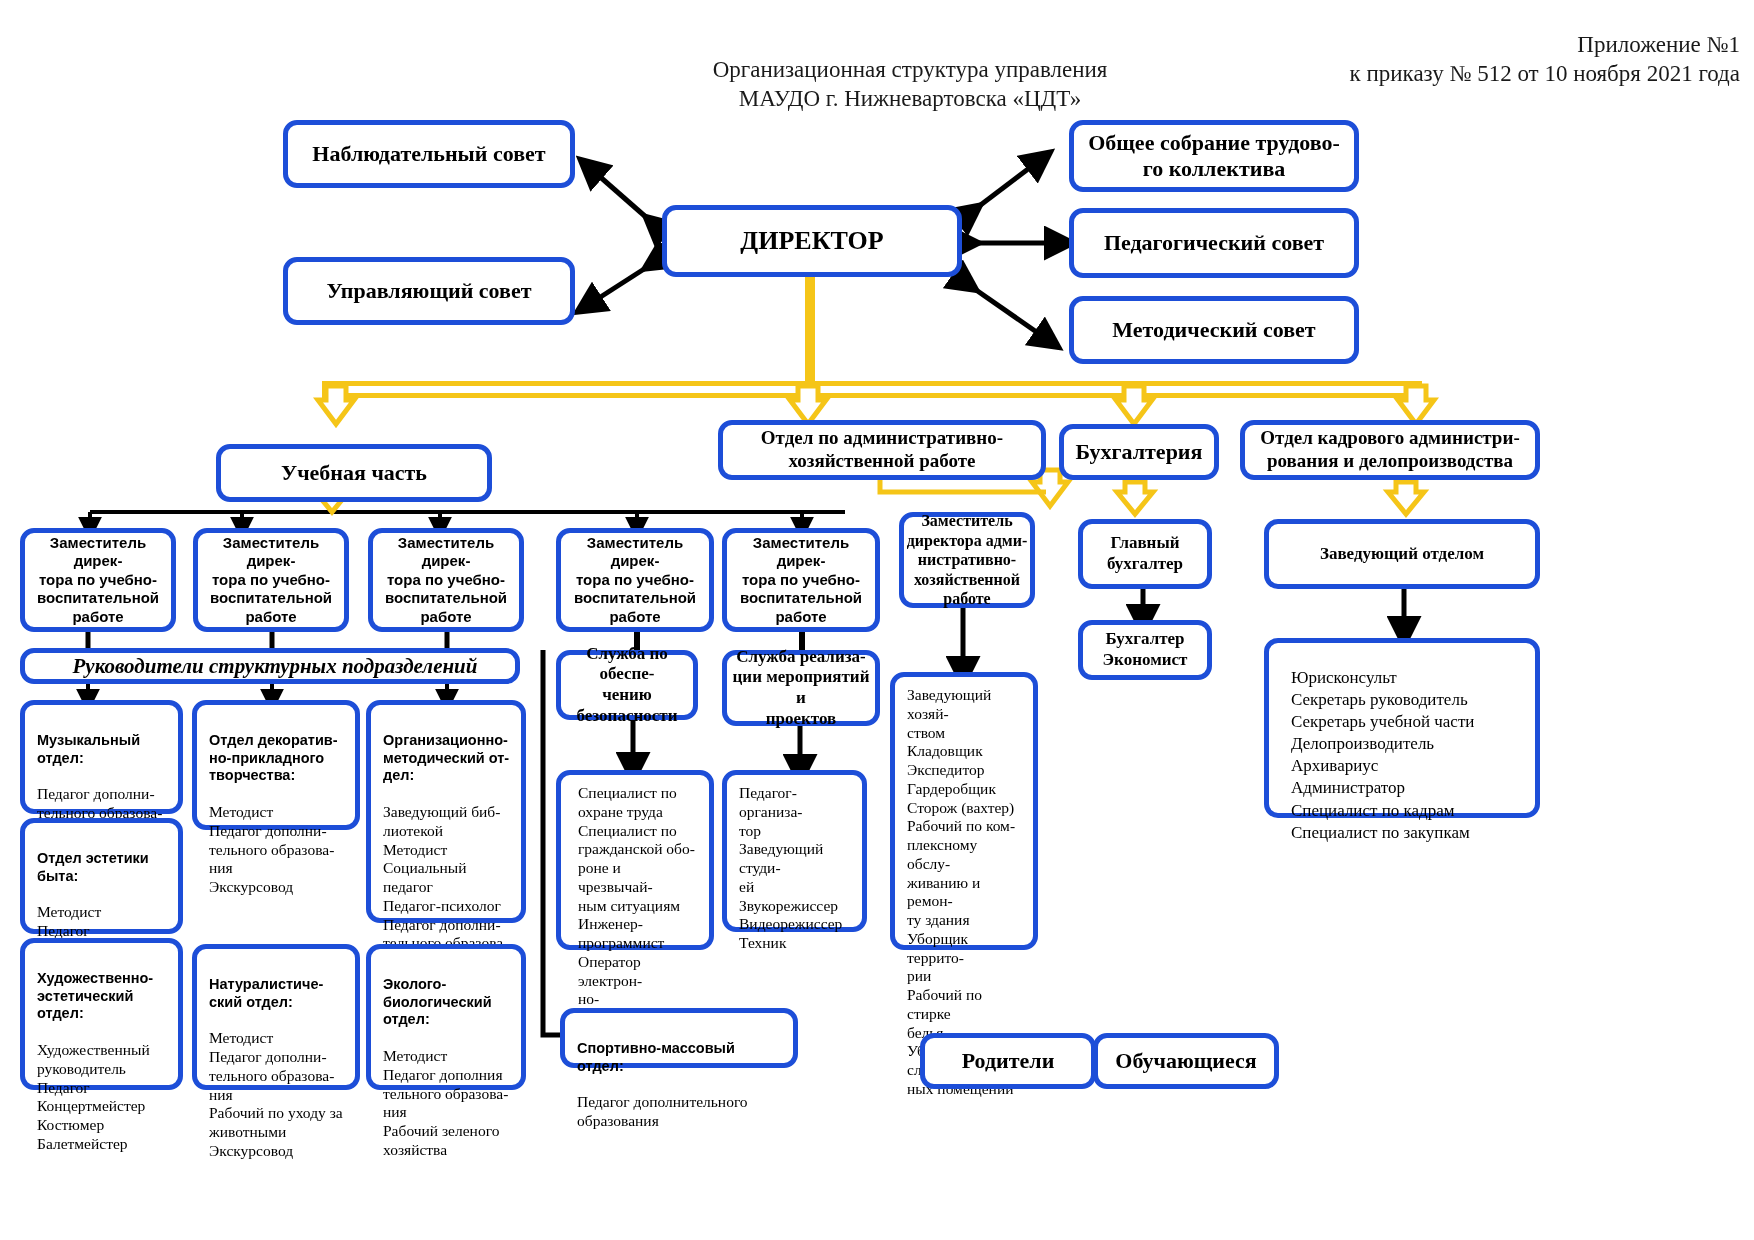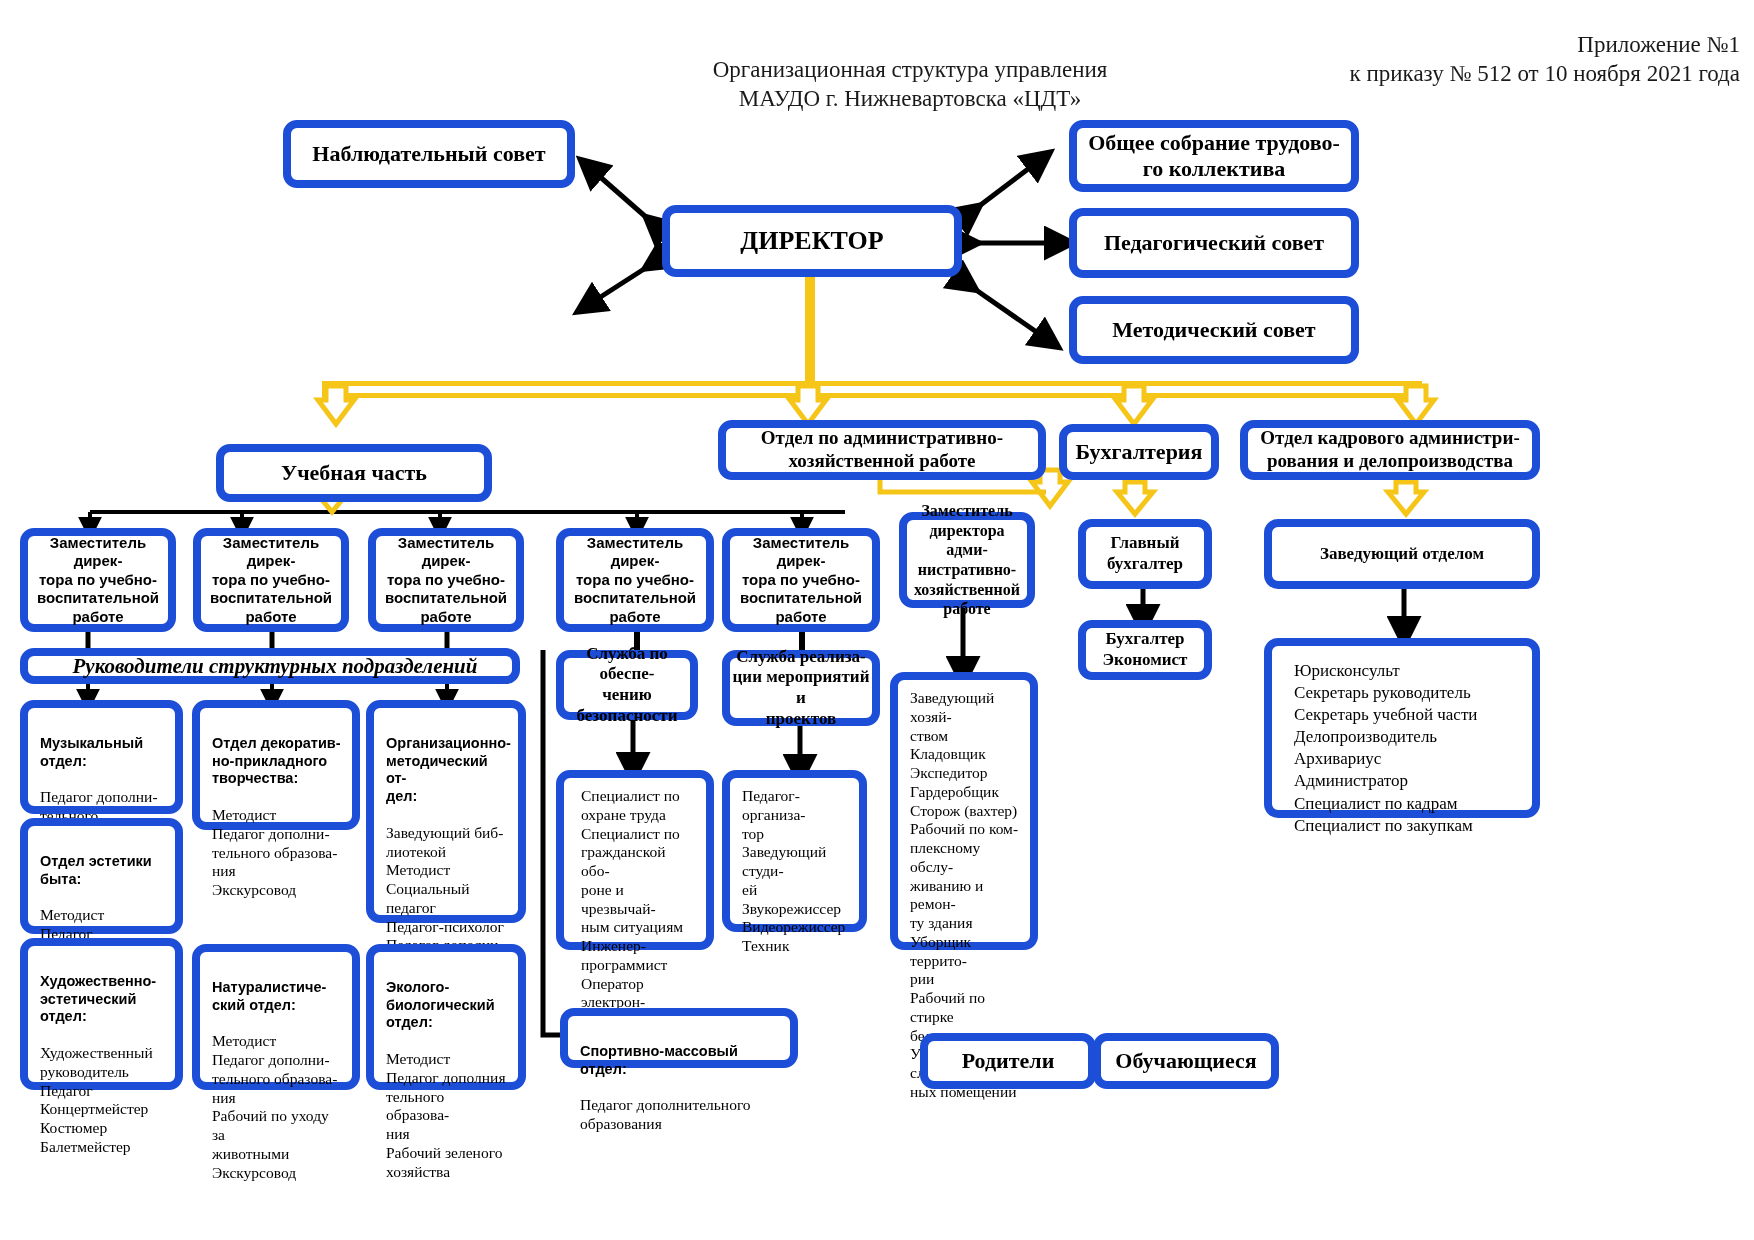--- a/index.html
+++ b/index.html
@@ -4,21 +4,21 @@
 <style>
   html,body{margin:0;padding:0;background:#ffffff;}
   body{width:1754px;height:1240px;position:relative;font-family:"Liberation Serif",serif;color:#000;}
   #stage{position:relative;width:1754px;height:1240px;overflow:hidden;}
 
   .hdr{position:absolute;font-family:"Liberation Serif",serif;font-size:23px;line-height:1.28;color:#1a1a1a;white-space:pre-line;}
   #title{left:560px;top:55px;width:700px;text-align:center;}
   #appendix{left:1100px;top:30px;width:640px;text-align:right;}
 
   
-  .box{position:absolute;box-sizing:border-box;border:8px solid #1d4ed8;border-radius:14px;background:#ffffff;
+  .box{position:absolute;box-sizing:border-box;border:5px solid #1d4ed8;border-radius:14px;background:#ffffff;
        display:flex;align-items:center;justify-content:center;text-align:center;}
   .box .t{display:block;width:100%;white-space:pre-line;}
 
   
   .b-serif{font-family:"Liberation Serif",serif;font-weight:bold;font-size:22px;line-height:1.2;}
   .b-serif-sm{font-family:"Liberation Serif",serif;font-weight:bold;font-size:19px;line-height:1.2;}
   .b-serif-xs{font-family:"Liberation Serif",serif;font-weight:bold;font-size:16px;line-height:1.22;}
   .b-sans-xs{font-family:"Liberation Sans",sans-serif;font-weight:bold;font-size:15px;line-height:1.24;}
   .b-serif-ital{font-family:"Liberation Serif",serif;font-weight:bold;font-style:italic;font-size:21px;}
 
@@ -90,20 +90,23 @@
 
     <line x1="1404" y1="588" x2="1404" y2="632" stroke="#000" stroke-width="5" marker-end="url(#ah)"></line>
 
     <polyline points="543,650 543,1035 560,1035" fill="none" stroke="#000" stroke-width="5"></polyline>
   </svg>
 
   <div class="box b-serif" style="left:283px;top:120px;width:292px;height:68px;">
     <span class="t">Наблюдательный совет</span>
   </div>
 
+  <div class="box b-serif" style="left:283px;top:257px;width:292px;height:68px;">
+    <span class="t">Управляющий совет</span>
+  </div>
 
   <div class="box b-serif" style="left:662px;top:205px;width:300px;height:72px;font-size:26px;">
     <span class="t">ДИРЕКТОР</span>
   </div>
 
   <div class="box b-serif" style="left:1069px;top:120px;width:290px;height:72px;">
     <span class="t">Общее собрание трудово-
 го коллектива</span>
   </div>
 
@@ -358,21 +361,21 @@
 белья
 Уборщик служеб-
 ных помещений</span>
   </div>
 
   <div class="box b-serif-xs" style="left:1078px;top:620px;width:134px;height:60px;font-size:17px;">
     <span class="t">Бухгалтер
 Экономист</span>
   </div>
 
-  <div class="box listbox" style="left:1264px;top:638px;width:276px;height:180px;padding-left:22px;padding-top:14px;">
+  <div class="box listbox" style="left:1264px;top:638px;width:276px;height:180px;padding-left:22px;padding-top:24px;">
     <span class="t body-ser-17">Юрисконсульт
 Секретарь руководитель
 Секретарь учебной части
 Делопроизводитель
 Архивариус
 Администратор
 Специалист по кадрам
 Специалист по закупкам</span>
   </div>
 

